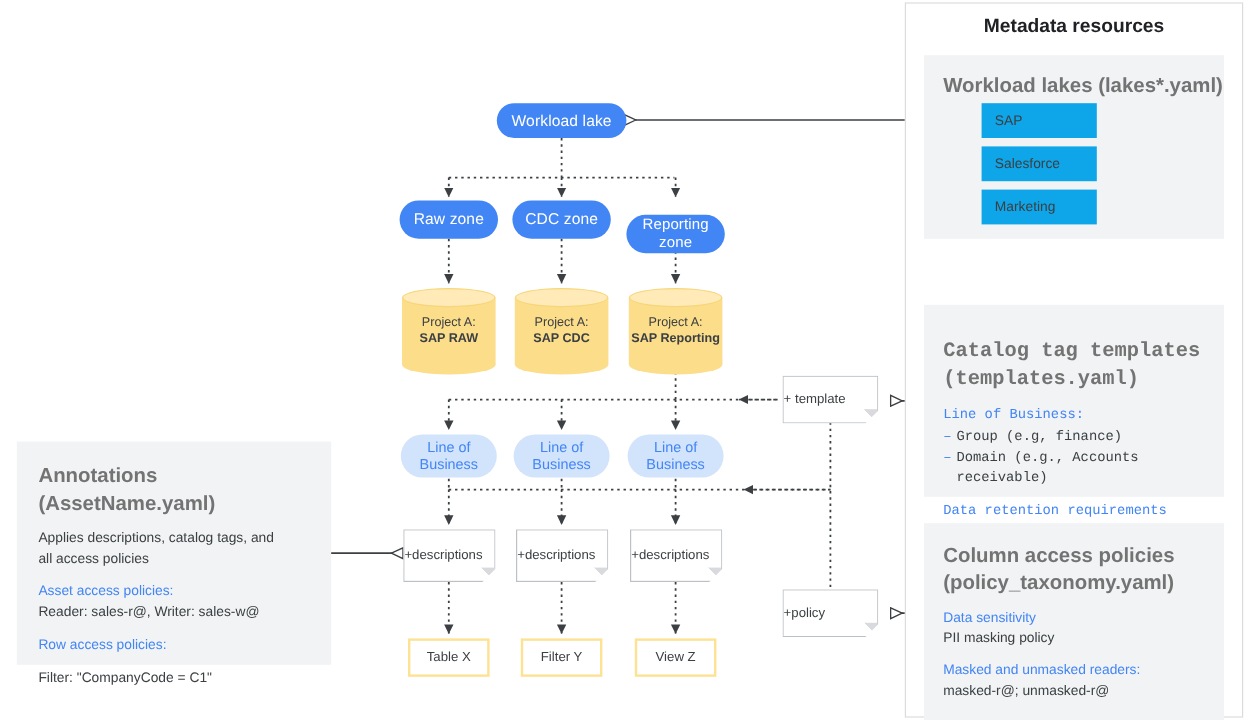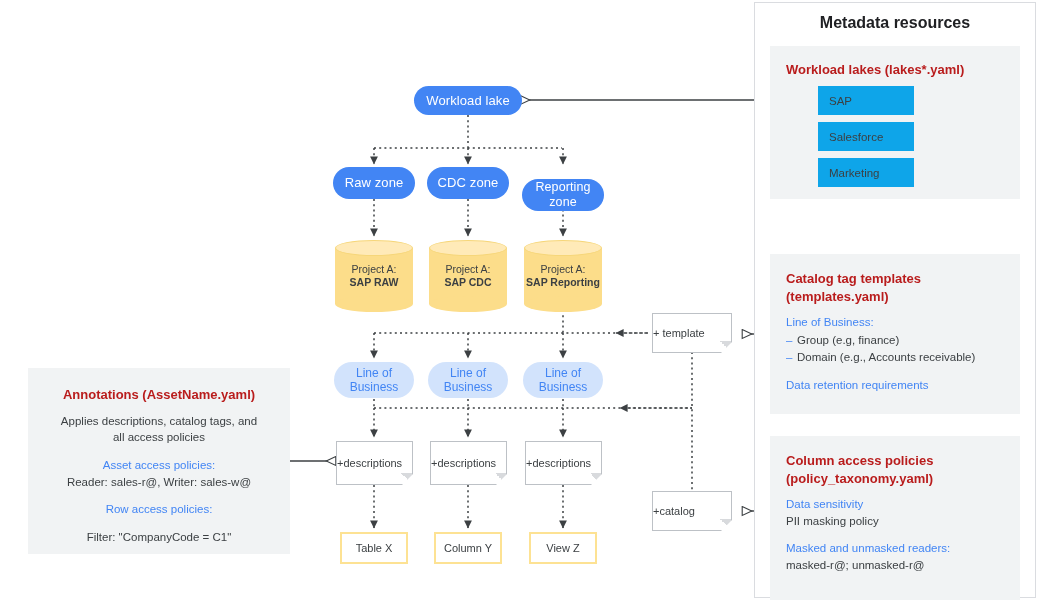--- a/index.html
+++ b/index.html
@@ -50,21 +50,21 @@
   .note .fold{position:absolute;right:0;bottom:0;width:11px;height:11px;
         background:linear-gradient(to bottom left,#d8dadd 0 50%,transparent 50% 100%);}
 
   
   .tbox{position:absolute;box-sizing:border-box;background:#ffffff;
         border:2px solid #fde293;display:flex;align-items:center;
         justify-content:center;font-size:11px;color:#3c4043;}
 
   
   .panel{position:absolute;box-sizing:border-box;background:#f1f3f4;}
-  .panel h4{margin:0 0 9px 0;font-size:13px;font-weight:700;color:#b91c1c;
+  .panel h4{margin:0 0 9px 0;font-size:17px;font-weight:700;color:#737373;
             line-height:1.35;}
   .panel p{margin:0;font-size:11.5px;line-height:1.45;color:#3c4043;}
   .panel p.blue{color:#4285f4;font-weight:400;}
   .panel .gap{height:11px;}
   .panel ul{margin:1px 0 0 0;padding:0;list-style:none;}
   .panel ul li{font-size:11.5px;line-height:1.5;color:#3c4043;
                padding-left:11px;position:relative;}
   .panel ul li .dash{position:absolute;left:0;top:0;color:#4285f4;}
 
   
@@ -207,36 +207,36 @@
   </div>
   <div class="note" style="left:525px;top:441px;width:77px;height:44px;">
     <span>+descriptions</span>
     <span class="fold"></span>
   </div>
 
   <div class="tbox" style="left:340px;top:532px;width:68px;height:32px;">
     <span>Table X</span>
   </div>
   <div class="tbox" style="left:434px;top:532px;width:68px;height:32px;">
-    <span>Column Y</span>
+    <span>Filter Y</span>
   </div>
   <div class="tbox" style="left:529px;top:532px;width:68px;height:32px;">
     <span>View Z</span>
   </div>
 
   <div class="note" style="left:652px;top:313px;width:80px;height:40px;">
     <span>+ template</span>
     <span class="fold"></span>
   </div>
   <div class="note" style="left:652px;top:491px;width:80px;height:40px;">
-    <span>+catalog</span>
-    <span class="fold"></span>
-  </div>
-
-  <div class="panel" style="left:28px;top:368px;width:262px;height:186px;padding:18px 18px 0 18px;text-align:center;">
+    <span>+policy</span>
+    <span class="fold"></span>
+  </div>
+
+  <div class="panel" style="left:14px;top:368px;width:262px;height:186px;padding:18px 18px 0 18px;">
     <h4>Annotations (AssetName.yaml)</h4>
     <p>Applies descriptions, catalog tags, and</p>
     <p>all access policies</p>
     <div class="gap"></div>
     <p class="blue">Asset access policies:</p>
     <p>Reader: sales-r@, Writer: sales-w@</p>
     <div class="gap"></div>
     <p class="blue">Row access policies:</p>
     <div class="gap"></div>
     <p>Filter: "CompanyCode = C1"</p>
@@ -251,21 +251,21 @@
   <div class="lakeitem" style="left:818px;top:86px;width:96px;height:29px;">
     <span>SAP</span>
   </div>
   <div class="lakeitem" style="left:818px;top:158px;width:96px;height:29px;">
     <span>Marketing</span>
   </div>
   <div class="lakeitem" style="left:818px;top:122px;width:96px;height:29px;">
     <span>Salesforce</span>
   </div>
 
-  <div class="panel" style="left:770px;top:254px;width:250px;height:160px;padding:16px 14px 0 16px;">
+  <div class="panel" style="left:770px;top:254px;width:250px;height:160px;padding:29px 14px 0 16px;font-family:Liberation Mono, monospace;">
     <h4>
       <span>Catalog tag templates</span><br>
       <span>(templates.yaml)</span>
     </h4>
     <p class="blue">Line of Business:</p>
     <ul>
       <li>
         <span class="dash">–</span>
         <span>Group (e.g, finance)</span>
       </li>

